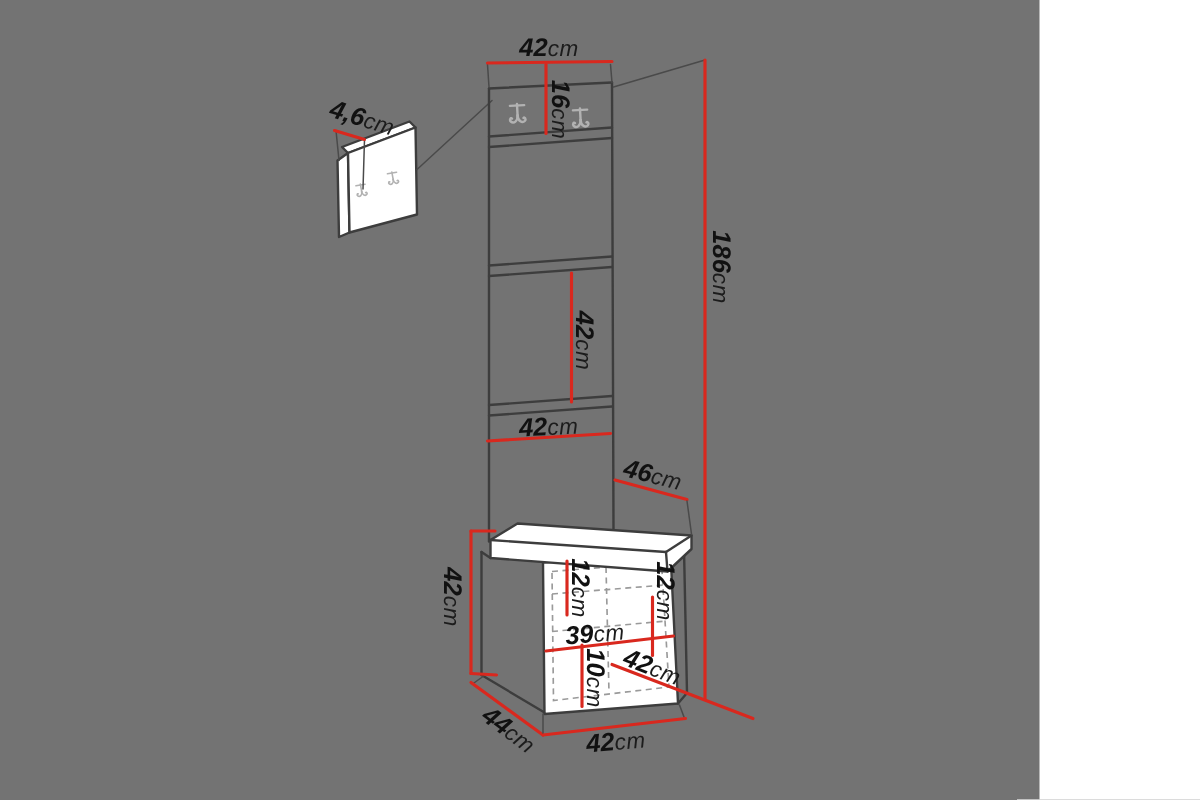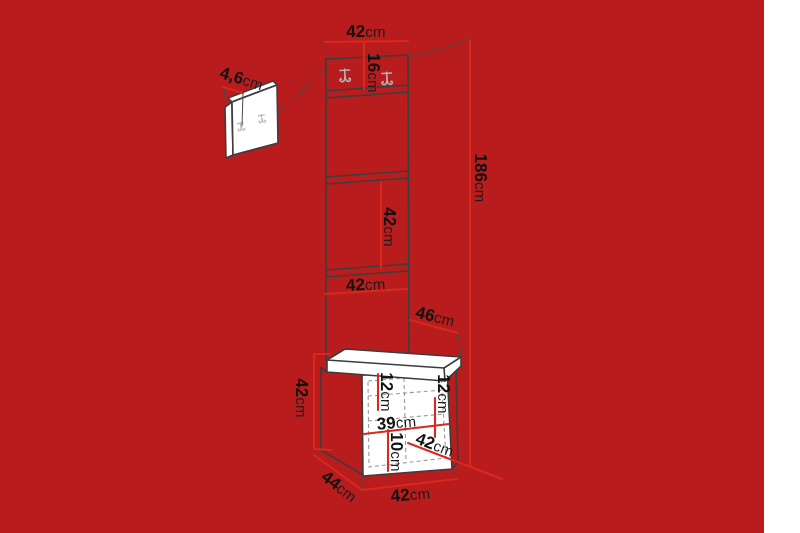--- a/index.html
+++ b/index.html
@@ -1,17 +1,17 @@
 <!DOCTYPE html>
 <html><head>
 <meta charset="utf-8">
 <style>
   html,body{margin:0;padding:0;background:#ffffff;}
-  .stage{position:relative;width:764px;height:533px;background:#b91c1c;overflow:hidden;
-         font-family:"Liberation Sans",sans-serif;}
+  .stage{position:relative;width:693px;height:533px;background:#737373;overflow:hidden;
+         font-family:"Liberation Sans",sans-serif;font-style:italic;}
   svg{display:block;}
   
   .s    {stroke:#3d3d3d;stroke-width:1.6;fill:none;stroke-linejoin:round;stroke-linecap:round;}
   .sfill{stroke:#3d3d3d;stroke-width:1.6;fill:#ffffff;stroke-linejoin:round;stroke-linecap:round;}
   .thin {stroke:#4a4a4a;stroke-width:1;fill:none;stroke-linecap:round;}
   .red  {stroke:#d9281e;stroke-width:2.1;fill:none;stroke-linecap:round;}
   .dash {stroke:#9a9a9a;stroke-width:1.1;fill:none;stroke-dasharray:4 3;}
   .hookstroke{stroke:#b2b2b2;stroke-width:1.7;fill:none;stroke-linecap:round;stroke-linejoin:round;}
   text{font-family:"Liberation Sans",sans-serif;fill:#111;}
   .num {font-weight:700;font-size:17px;}

